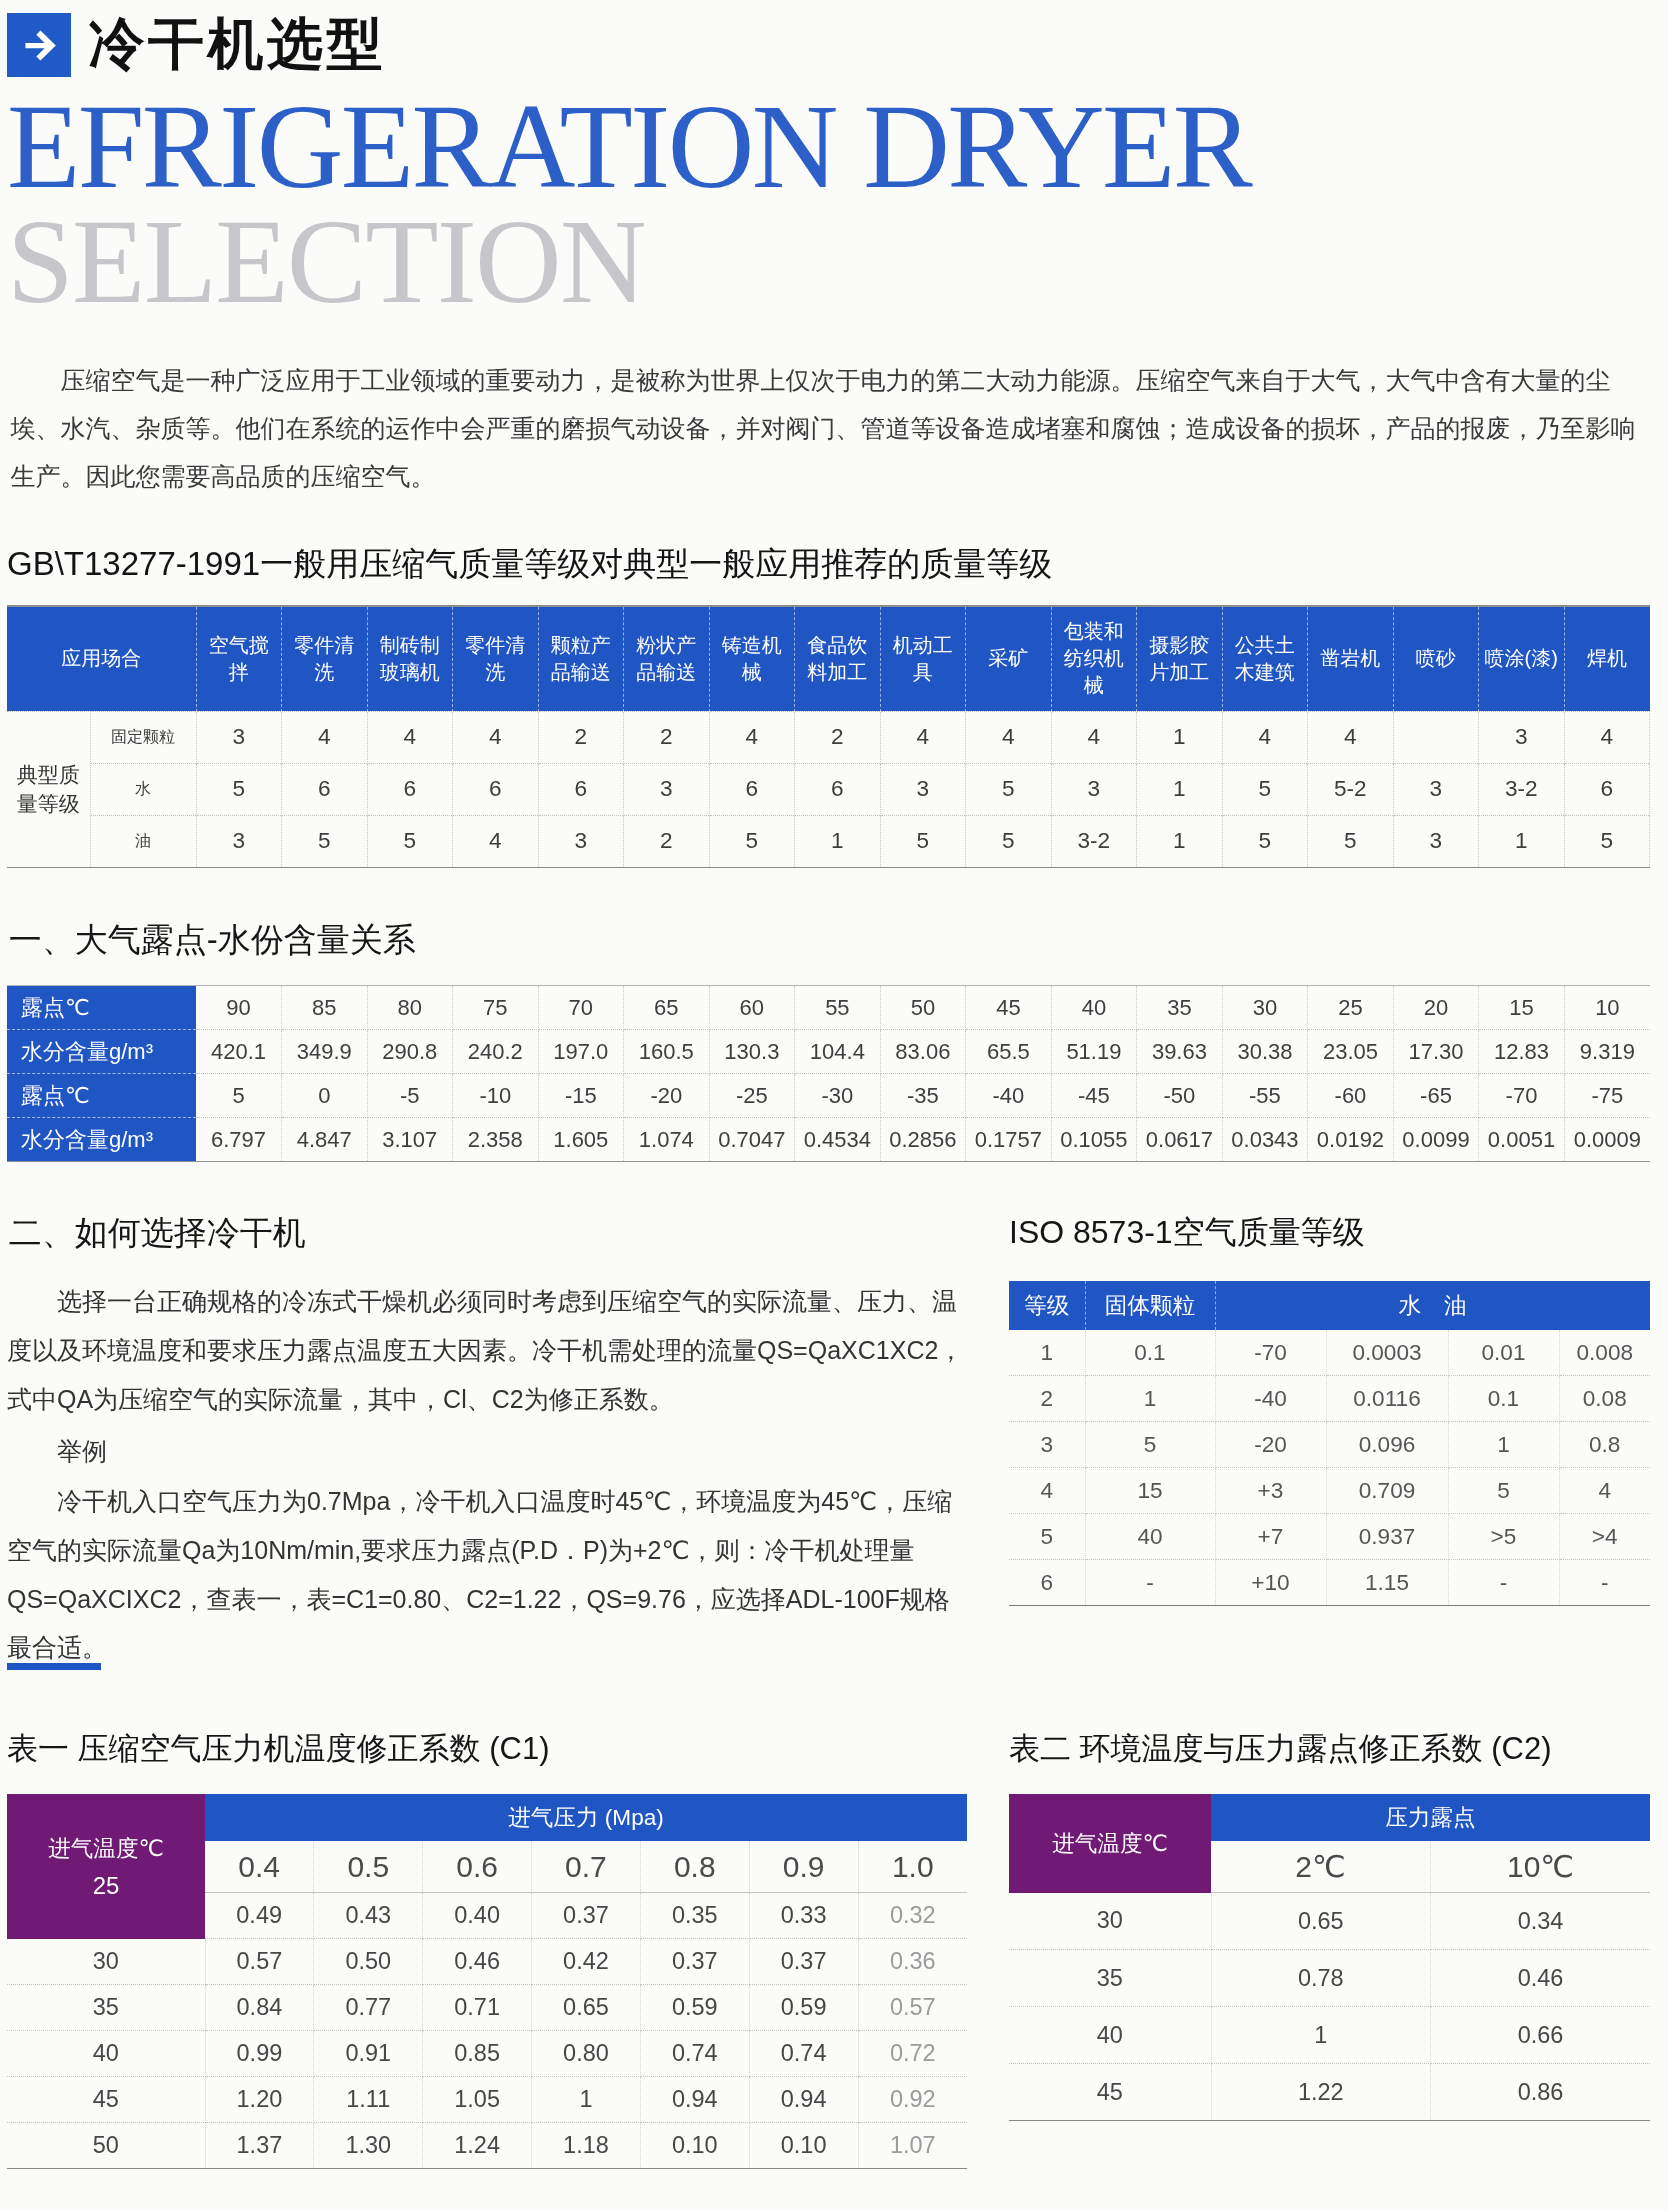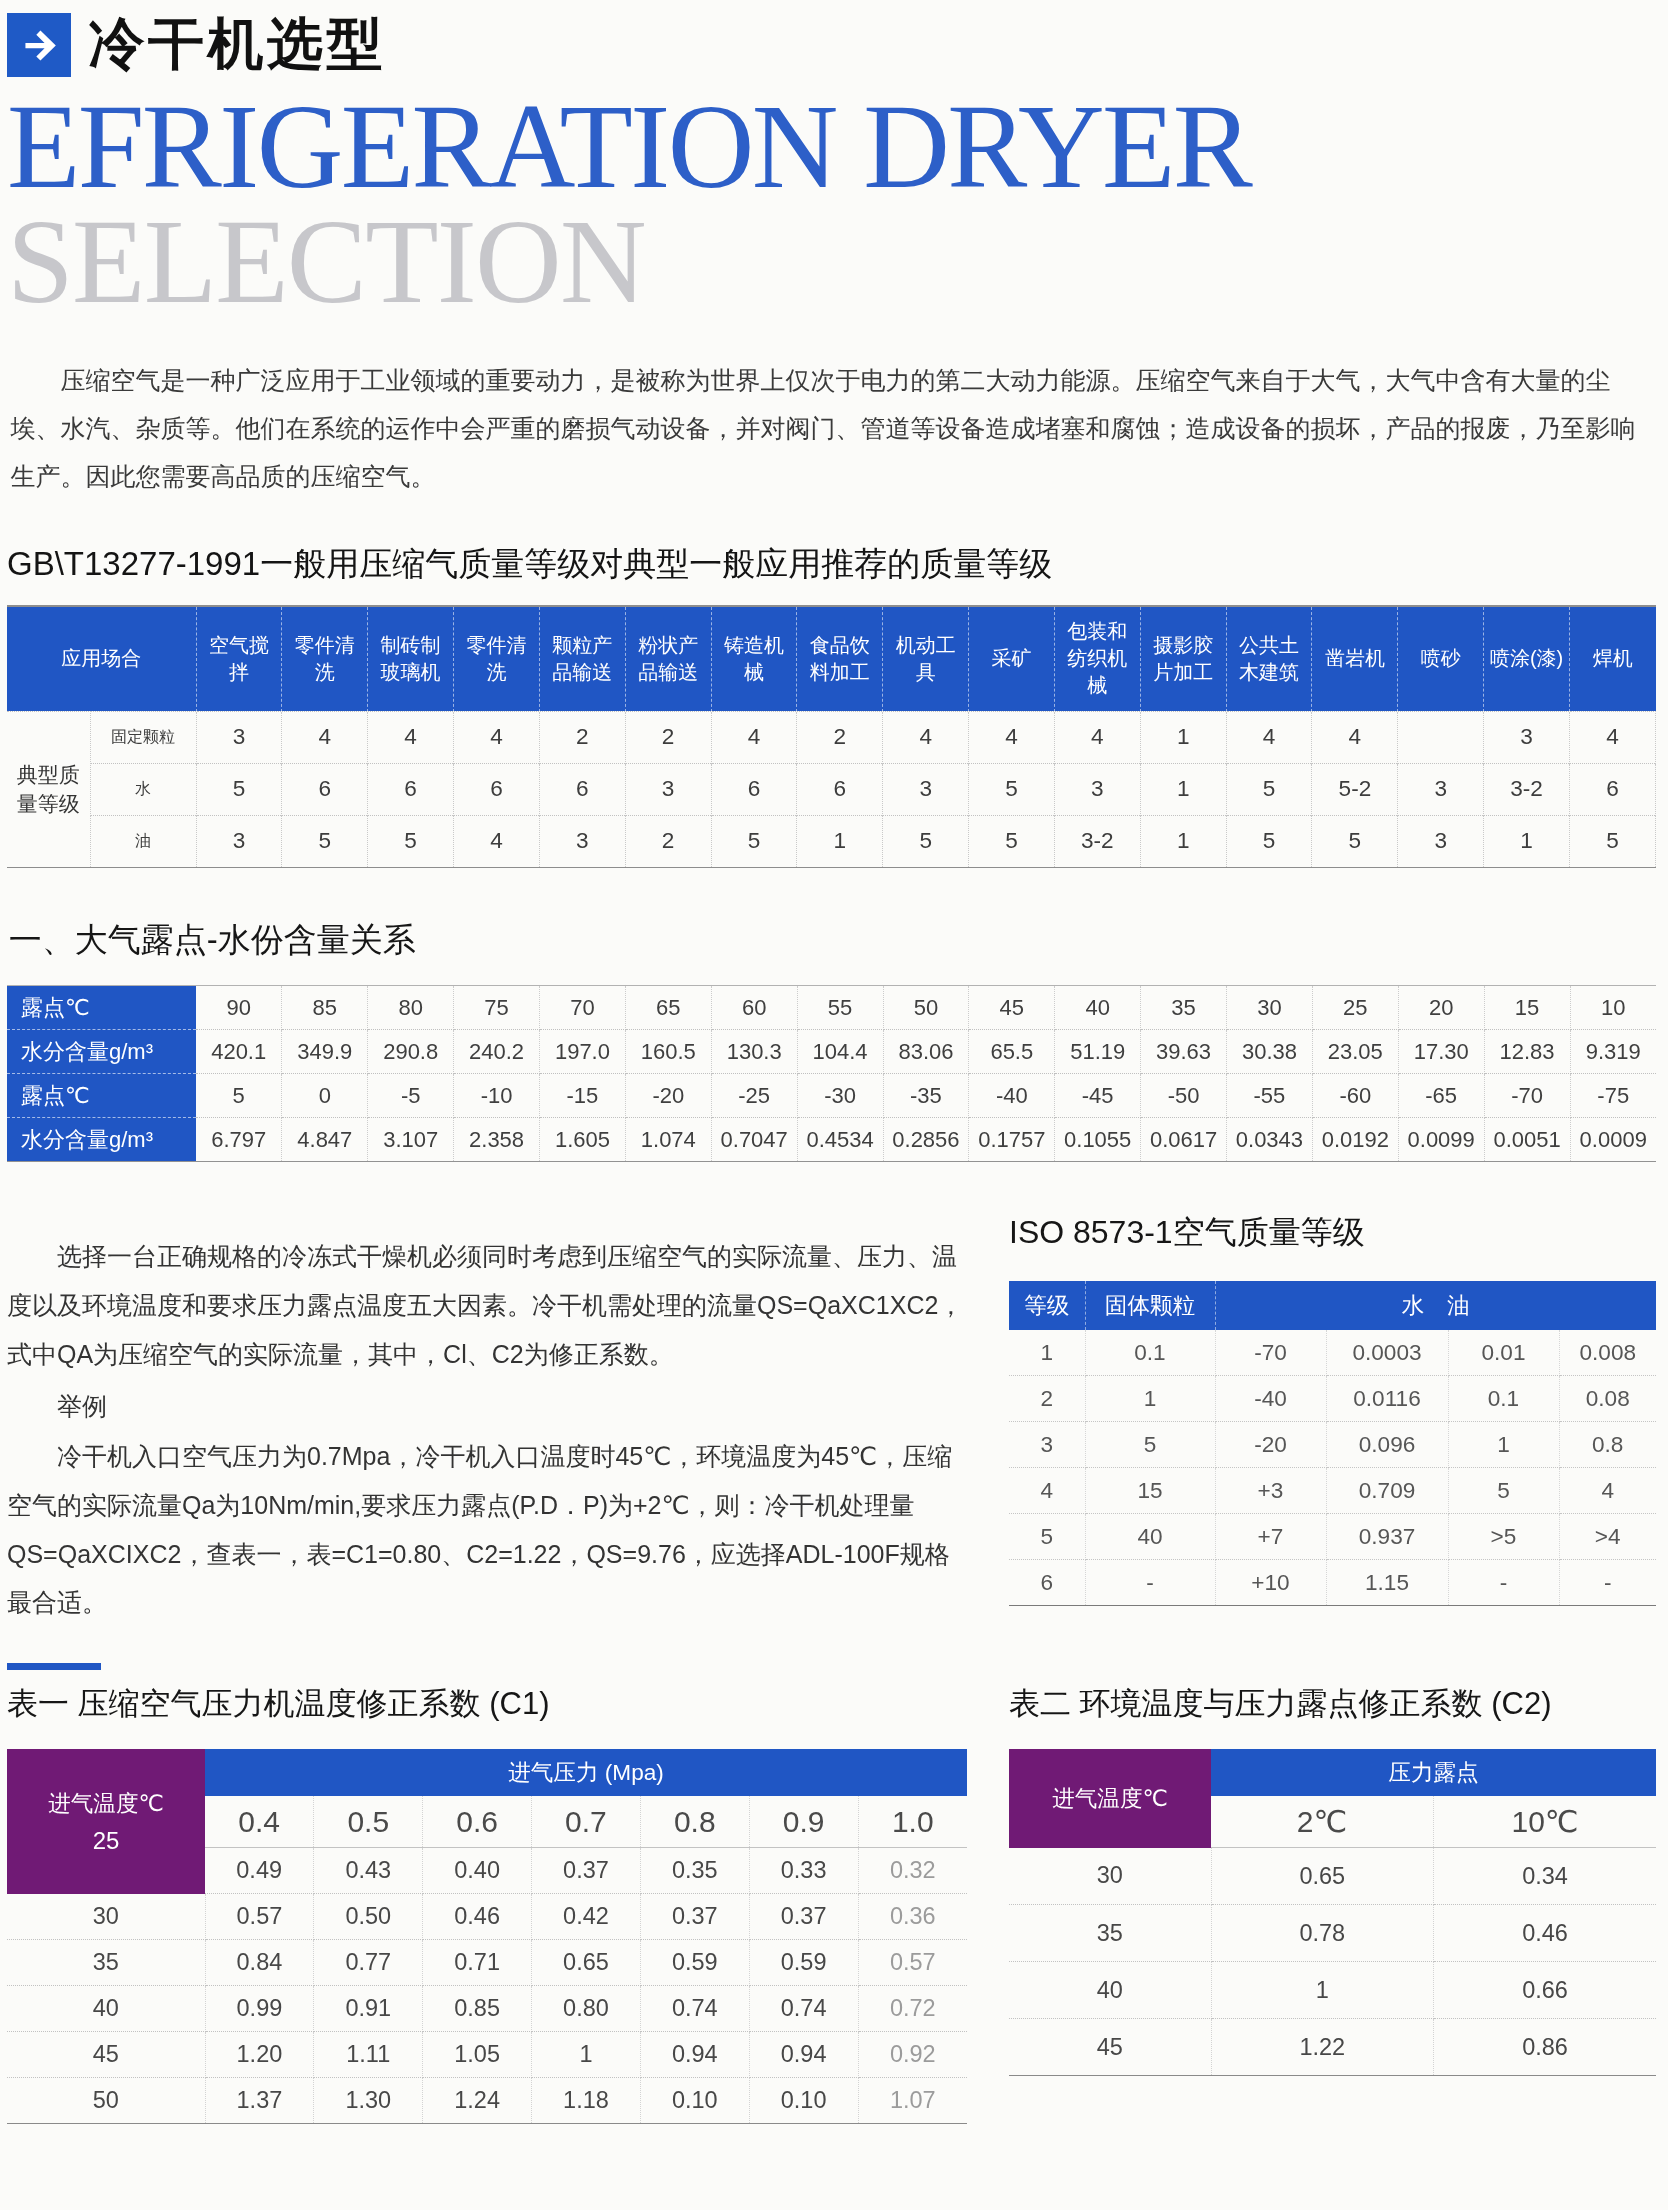--- a/index.html
+++ b/index.html
@@ -1,21 +1,21 @@
 <!DOCTYPE html>
 <html style="font-size:14px"><head>
 <meta charset="utf-8">
 <style>
   html,body{margin:0;padding:0;}
   body{
     width:1669px;height:2211px;overflow:hidden;
     background:#fbfbf9;color:#222;
     font-family:"Liberation Sans","DejaVu Sans",sans-serif;
   }
-  .page{position:relative;width:1669px;height:1670px;padding:7px 13px 0 7px;box-sizing:border-box;}
+  .page{position:relative;width:1669px;height:1670px;padding:7px 19px 0 7px;box-sizing:border-box;}
 
   
   .doc-header{display:flex;align-items:center;gap:17.4px;}
   .arrow-box{width:64px;height:64px;background:#1f5ac6;display:flex;align-items:center;justify-content:center;flex:0 0 auto;}
   .title-cn{font-size:56px;font-weight:700;letter-spacing:3.5px;color:#111;}
   .en1{font-family:"Liberation Serif","DejaVu Serif",serif;font-size:120px;line-height:1.03;color:#2d5fc8;letter-spacing:-2.6px;white-space:nowrap;margin-top:1.7px;}
   .en2{font-family:"Liberation Serif","DejaVu Serif",serif;font-size:120px;line-height:1.03;color:#c7c7cb;letter-spacing:-1.7px;white-space:nowrap;margin-top:-8.7px;}
 
   .intro{margin:33px 5.2px 0 3.5px;font-size:25px;line-height:1.92;color:#3a3a3a;text-indent:2em;}
 
@@ -310,20 +310,21 @@
         <td>0.0192</td>
         <td>0.0099</td>
         <td>0.0051</td>
         <td>0.0009</td>
       </tr>
     </tbody>
   </table>
 
   <div class="two-col">
     <div class="col-left">
+      <div class="sec-title" style="margin-top:0;">二、如何选择冷干机</div>
       <p class="sel-para">选择一台正确规格的冷冻式干燥机必须同时考虑到压缩空气的实际流量、压力、温度以及环境温度和要求压力露点温度五大因素。冷干机需处理的流量QS=QaXC1XC2，式中QA为压缩空气的实际流量，其中，Cl、C2为修正系数。</p>
       <p class="example-label">举例</p>
       <p class="sel-para" style="margin-top:8.7px;">冷干机入口空气压力为0.7Mpa，冷干机入口温度时45℃，环境温度为45℃，压缩空气的实际流量Qa为10Nm/min,要求压力露点(P.D．P)为+2℃，则：冷干机处理量QS=QaXCIXC2，查表一，表=C1=0.80、C2=1.22，QS=9.76，应选择ADL-100F规格最合适。</p>
     </div>
 
     <div class="col-right">
       <div class="iso-title">ISO 8573-1空气质量等级</div>
       <table class="iso-table">
         <colgroup>
           <col style="width:76px">

